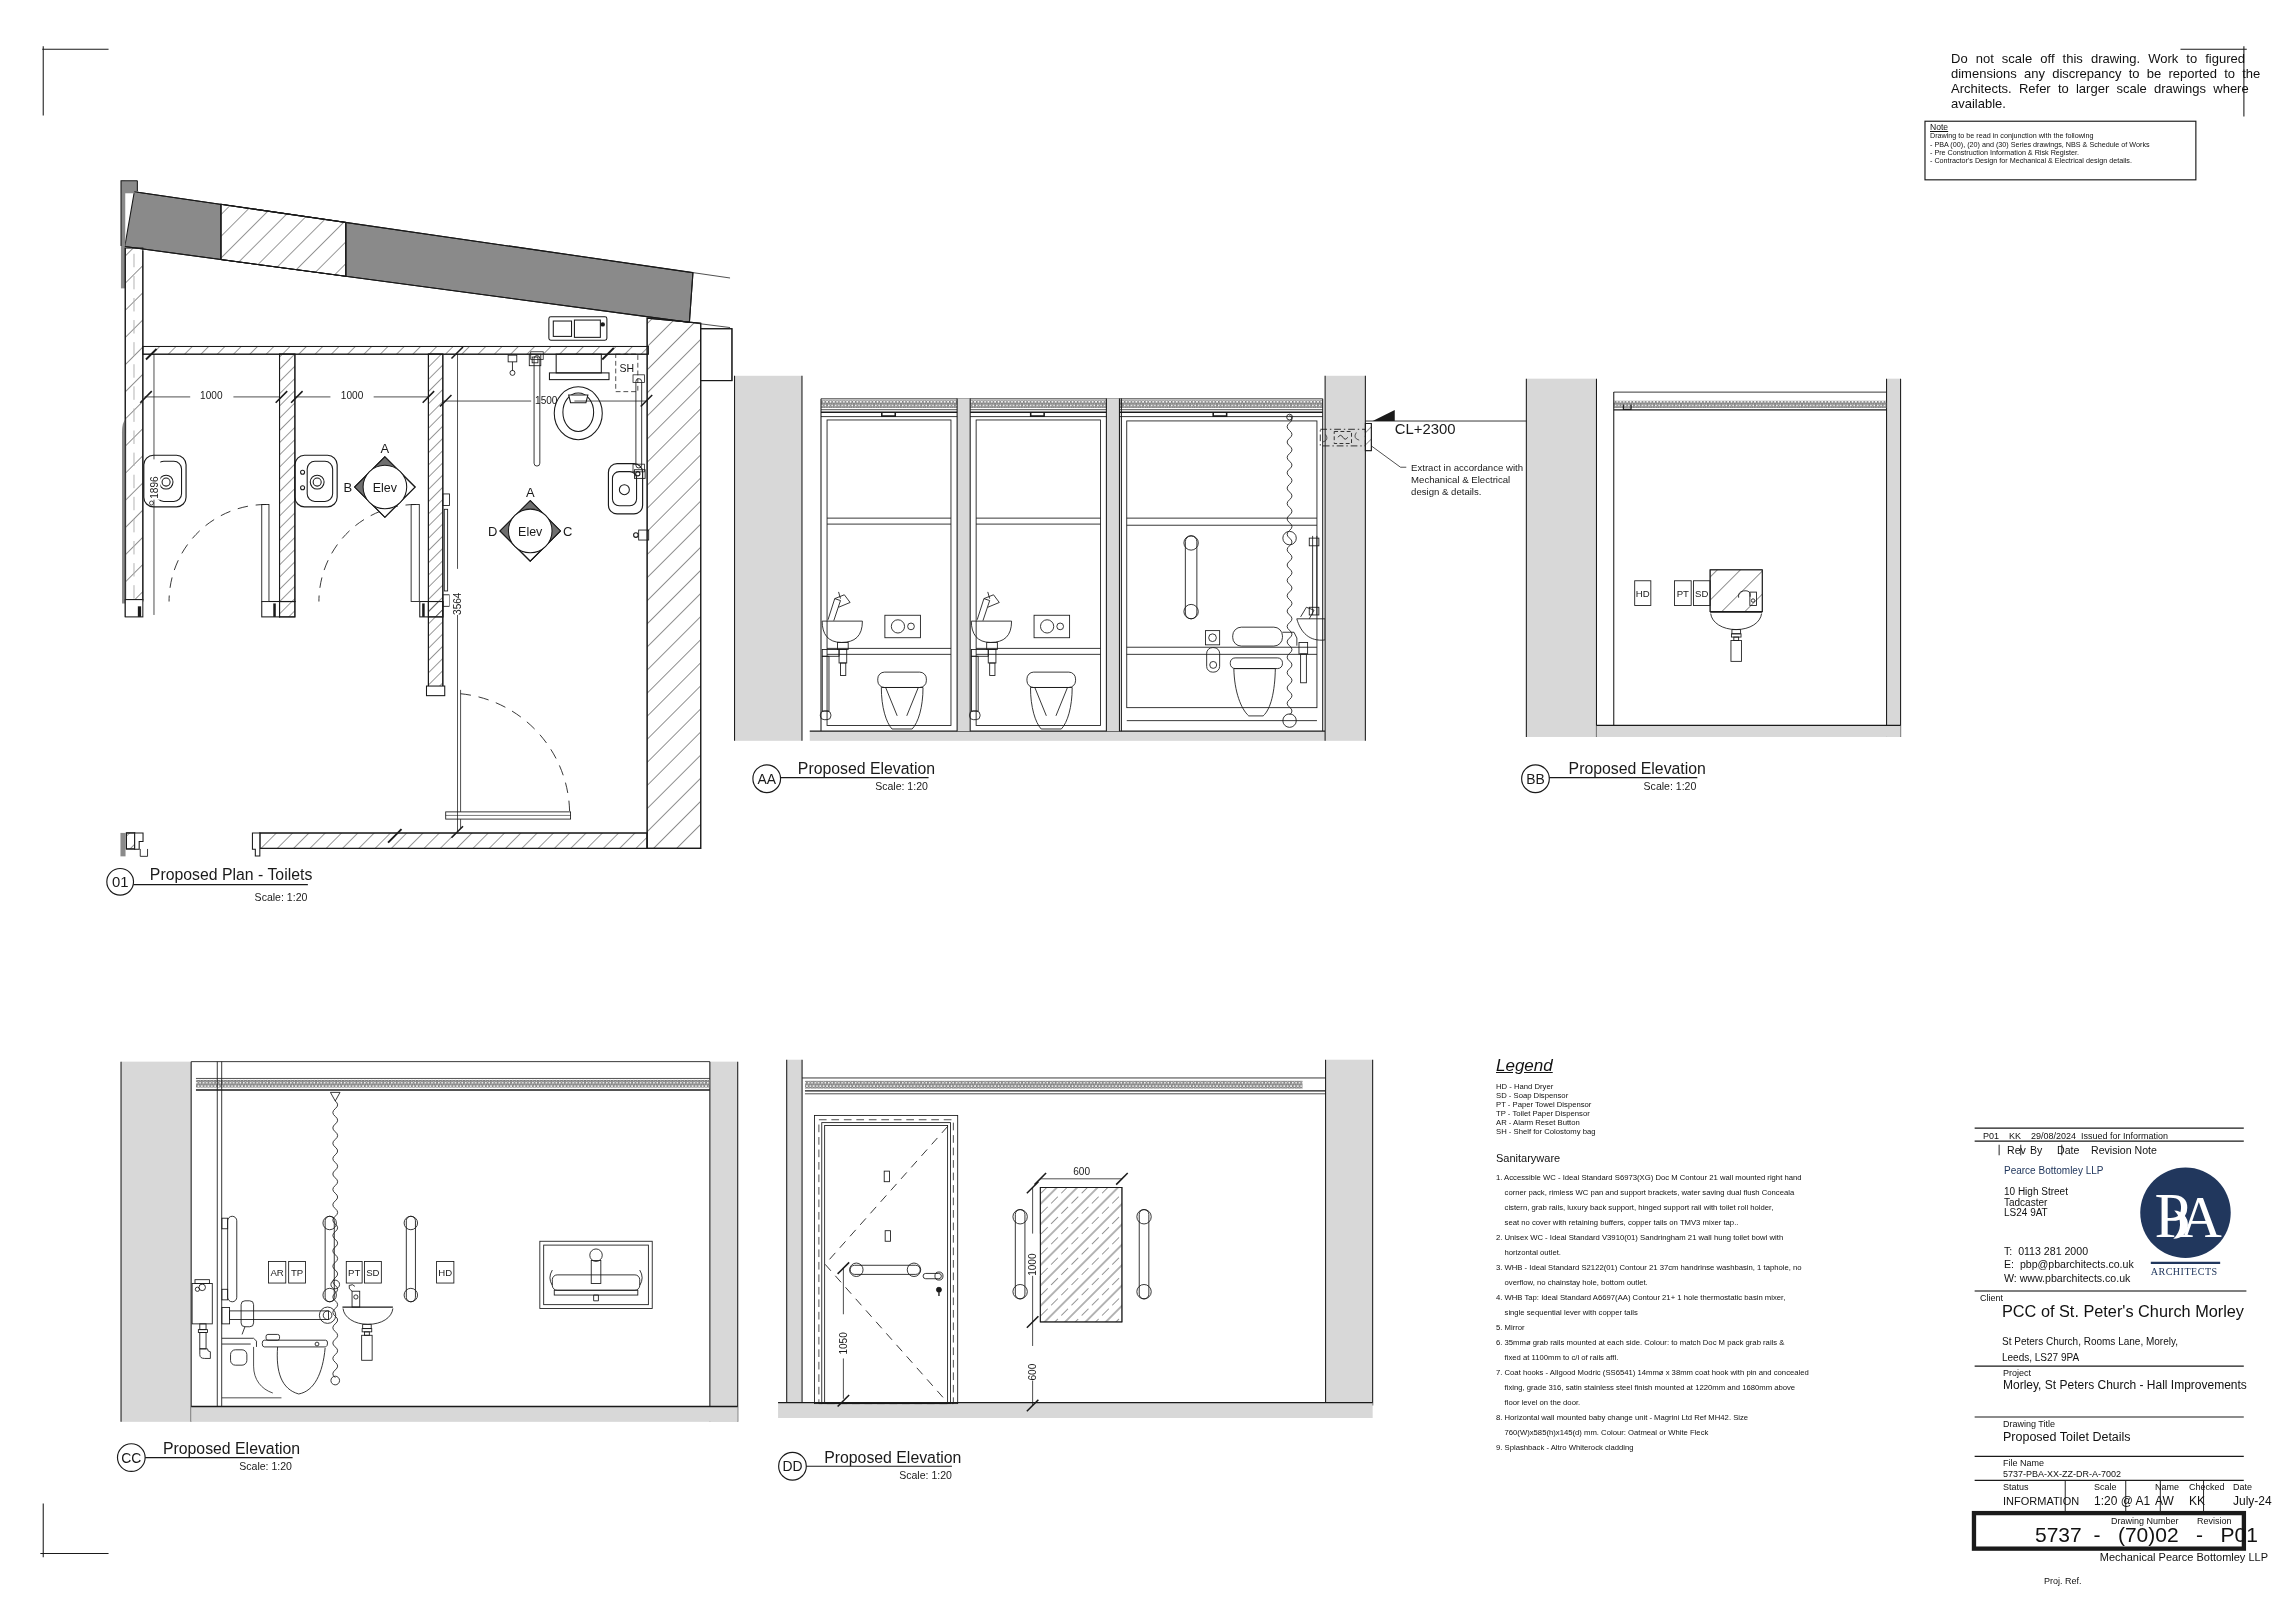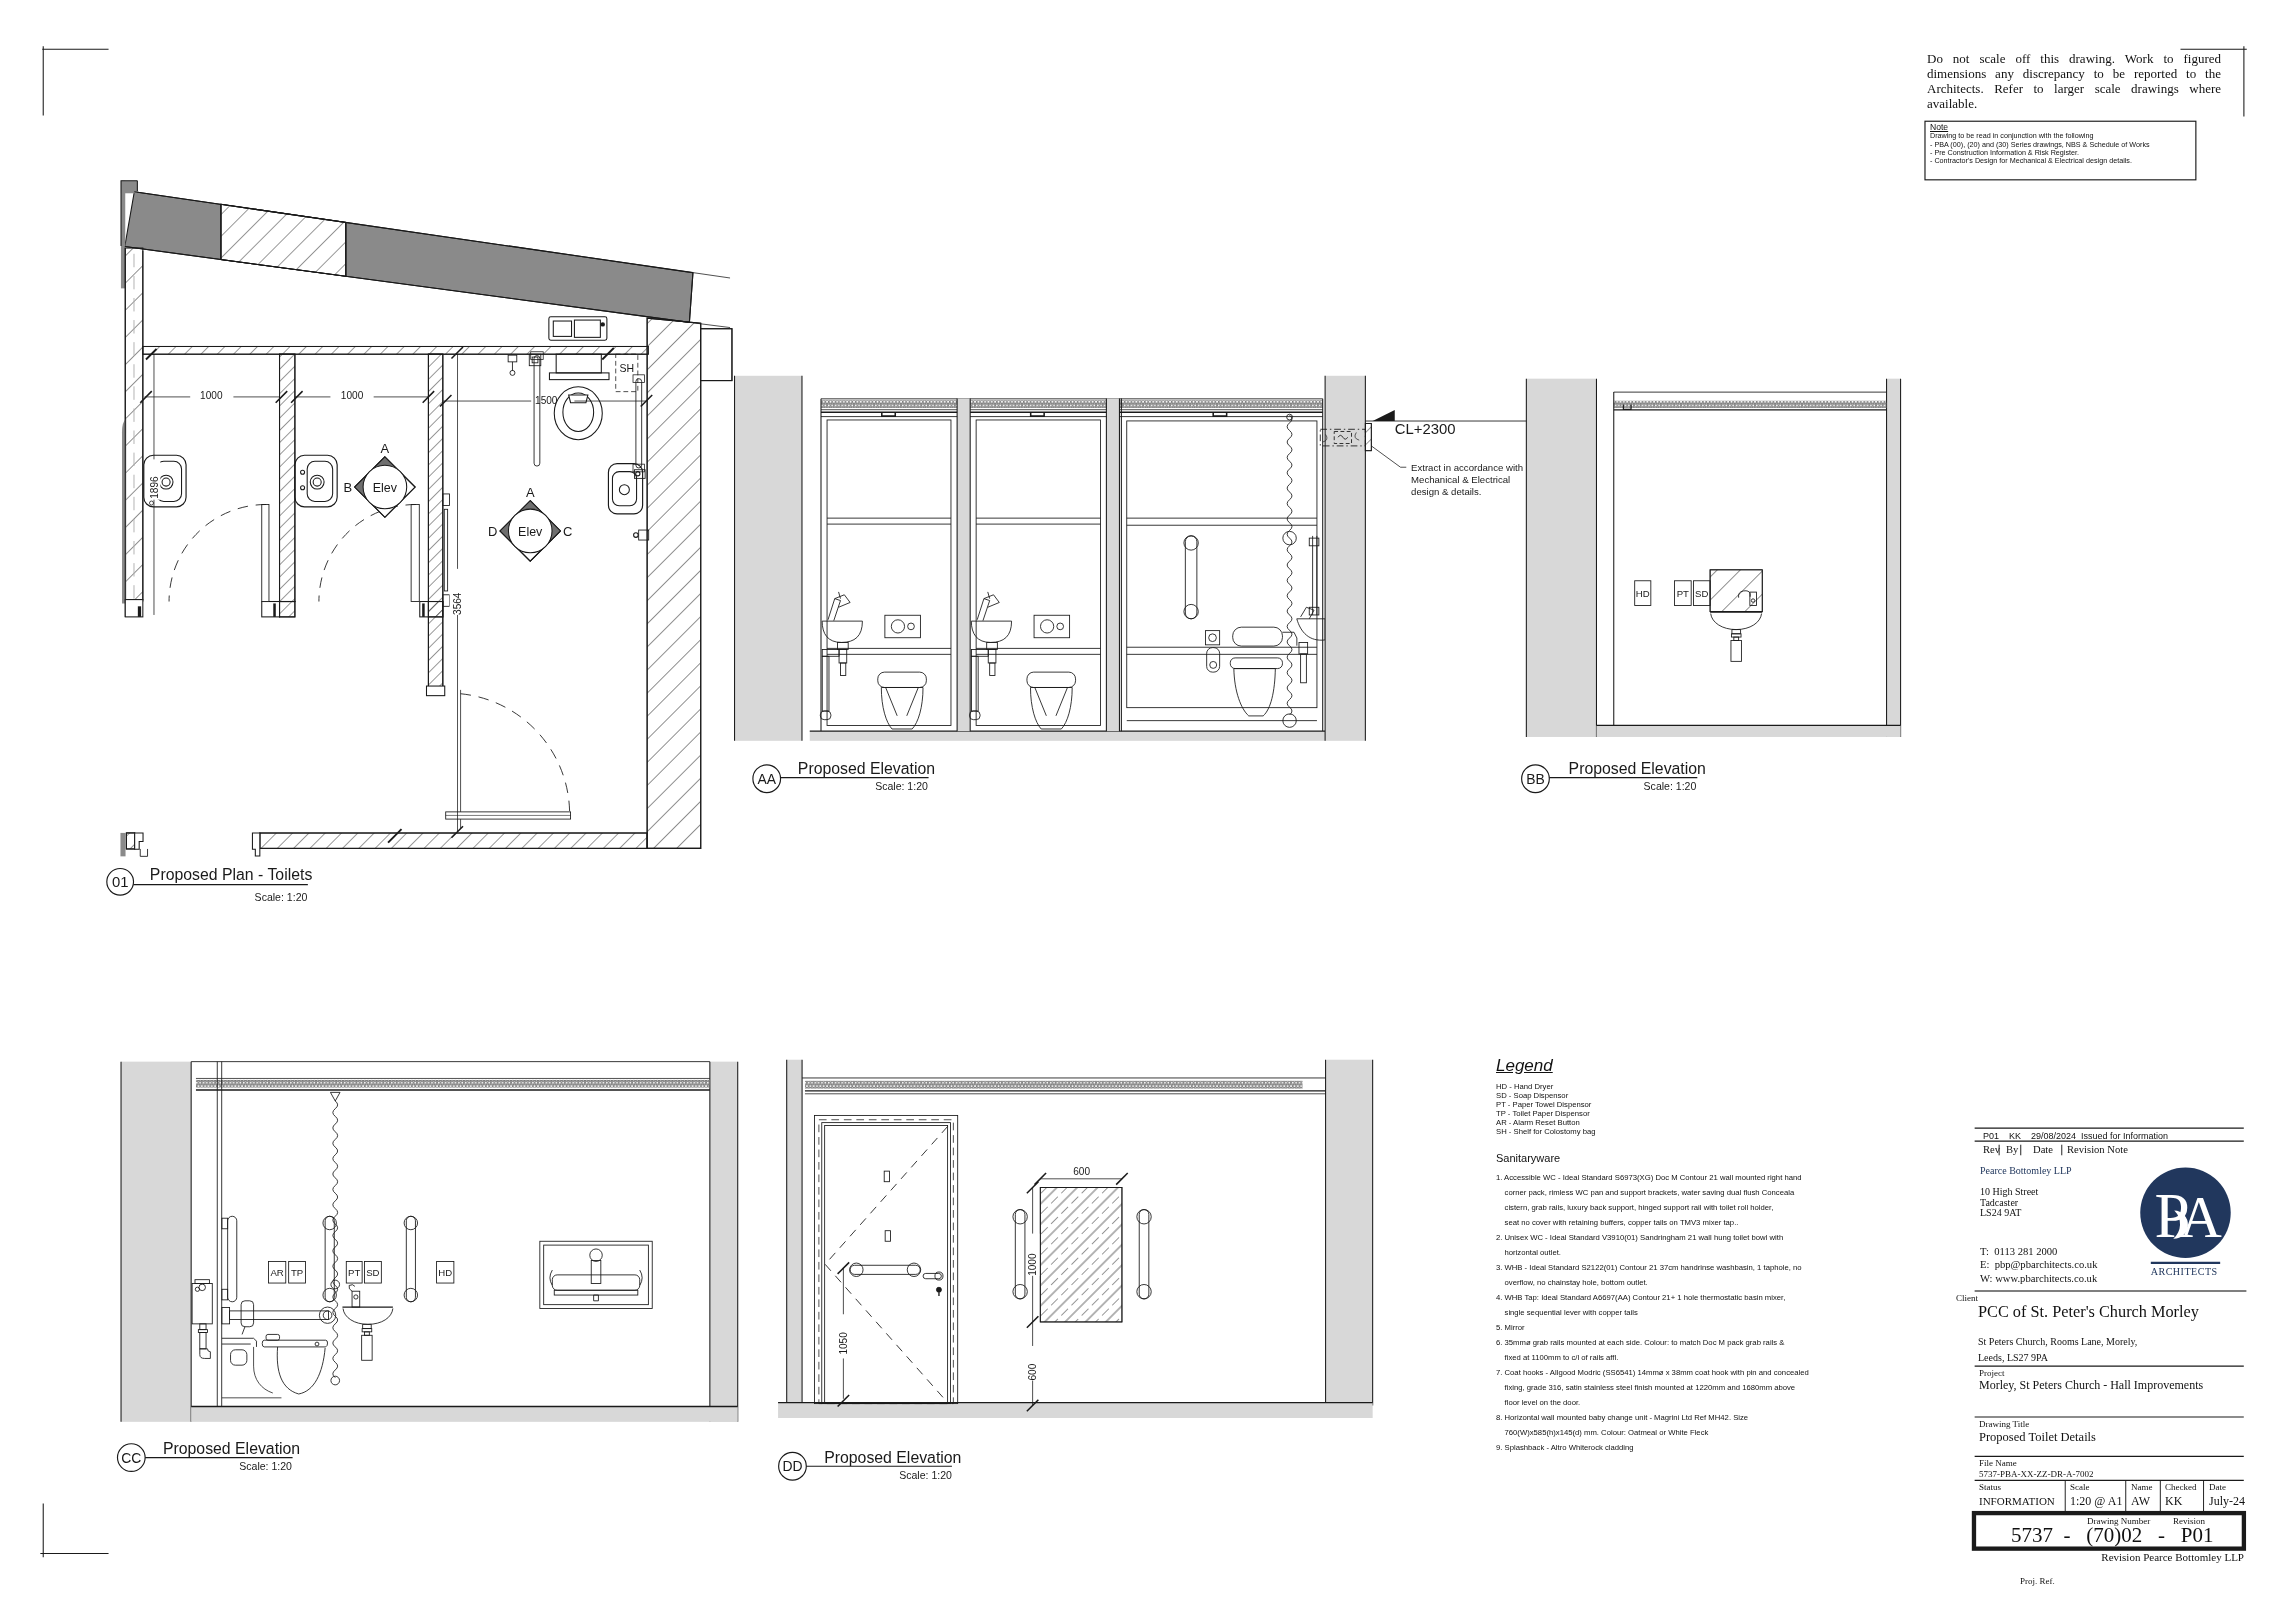--- a/index.html
+++ b/index.html
@@ -1,19 +1,19 @@
 <!DOCTYPE html>
 <html><head>
 <meta charset="utf-8">
 <style>
   html,body{margin:0;padding:0;background:#fff;width:2290px;height:1618px;overflow:hidden;}
   #sheet{position:relative;width:2290px;height:1618px;font-family:"Liberation Sans",sans-serif;}
   svg{position:absolute;left:0;top:0;}
   .tb{position:absolute;white-space:pre;}
-  .serif{font-family:Liberation Serif, serif;}
+  .serif{font-family:Liberation Sans, sans-serif;margin-left:24px;}
 </style>
 </head>
 <body>
 <div id="sheet">
 <svg width="2290" height="1618" viewBox="0 0 2384 1684">
 <defs>
   <pattern id="h9" width="9" height="9" patternUnits="userSpaceOnUse" patternTransform="rotate(45)">
     <line x1="0" y1="0" x2="0" y2="9" stroke="#2b2b2b" stroke-width="1"></line>
   </pattern>
   <pattern id="h12" width="12" height="12" patternUnits="userSpaceOnUse" patternTransform="rotate(45)">
@@ -893,15 +893,15 @@
 <div class="tb serif" style="left:2131px;top:1494px;font-size:12px;color:#111;">AW</div>
 <div class="tb serif" style="left:2165px;top:1482px;font-size:9px;color:#111;">Checked</div>
 <div class="tb serif" style="left:2165px;top:1494px;font-size:12px;color:#111;">KK</div>
 <div class="tb serif" style="left:2209px;top:1482px;font-size:9px;color:#111;">Date</div>
 <div class="tb serif" style="left:2209px;top:1494px;font-size:12px;color:#111;">July-24</div>
 
 <div class="tb serif" style="left:2020px;top:1576px;font-size:9px;color:#111;">Proj. Ref.</div>
 <div class="tb serif" style="left:2087px;top:1516px;font-size:9px;color:#111;">Drawing Number</div>
 <div class="tb serif" style="left:2173px;top:1516px;font-size:9px;color:#111;">Revision</div>
 <div class="tb serif" style="left:2011px;top:1523px;font-size:21px;color:#111;">5737&nbsp;&nbsp;-&nbsp;&nbsp;&nbsp;(70)02&nbsp;&nbsp;&nbsp;-&nbsp;&nbsp;&nbsp;P01</div>
-<div class="tb serif" style="left:2244px;top:1551px;font-size:11px;color:#111;transform:translateX(-100%);">Revision Pearce Bottomley LLP</div>
+<div class="tb serif" style="left:2244px;top:1551px;font-size:11px;color:#111;transform:translateX(-100%);">Mechanical Pearce Bottomley LLP</div>
 </div>
 
 
 </body></html>

